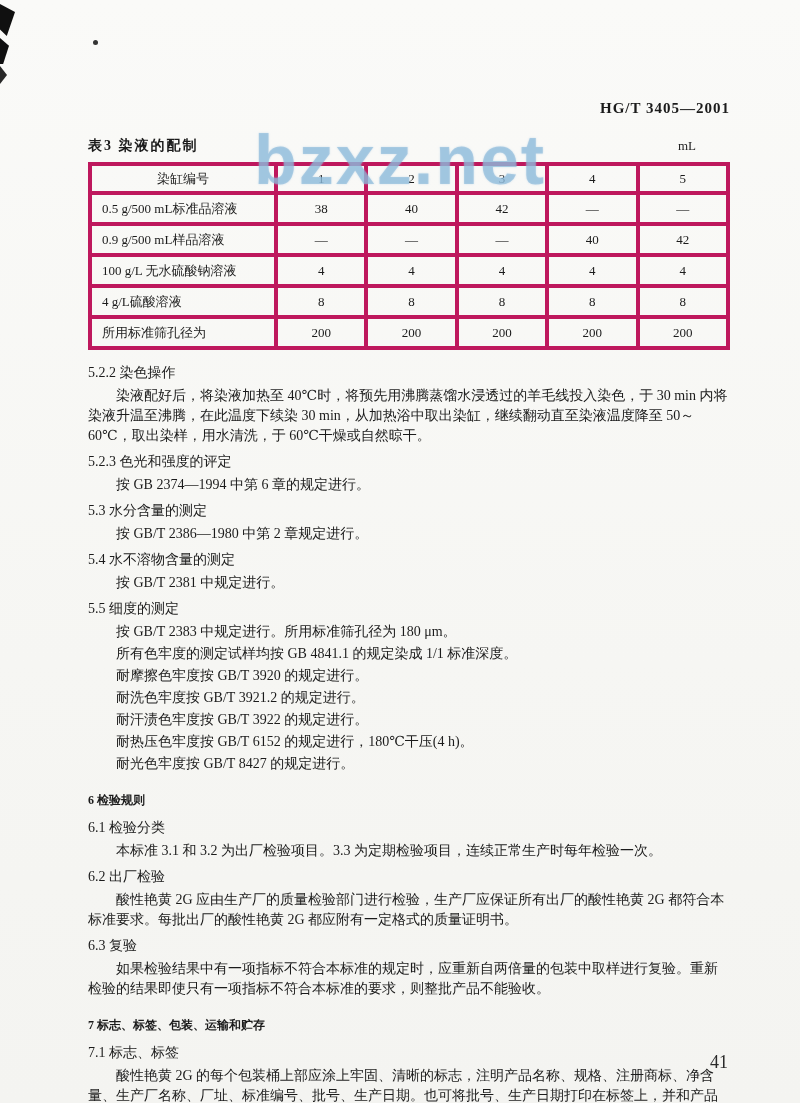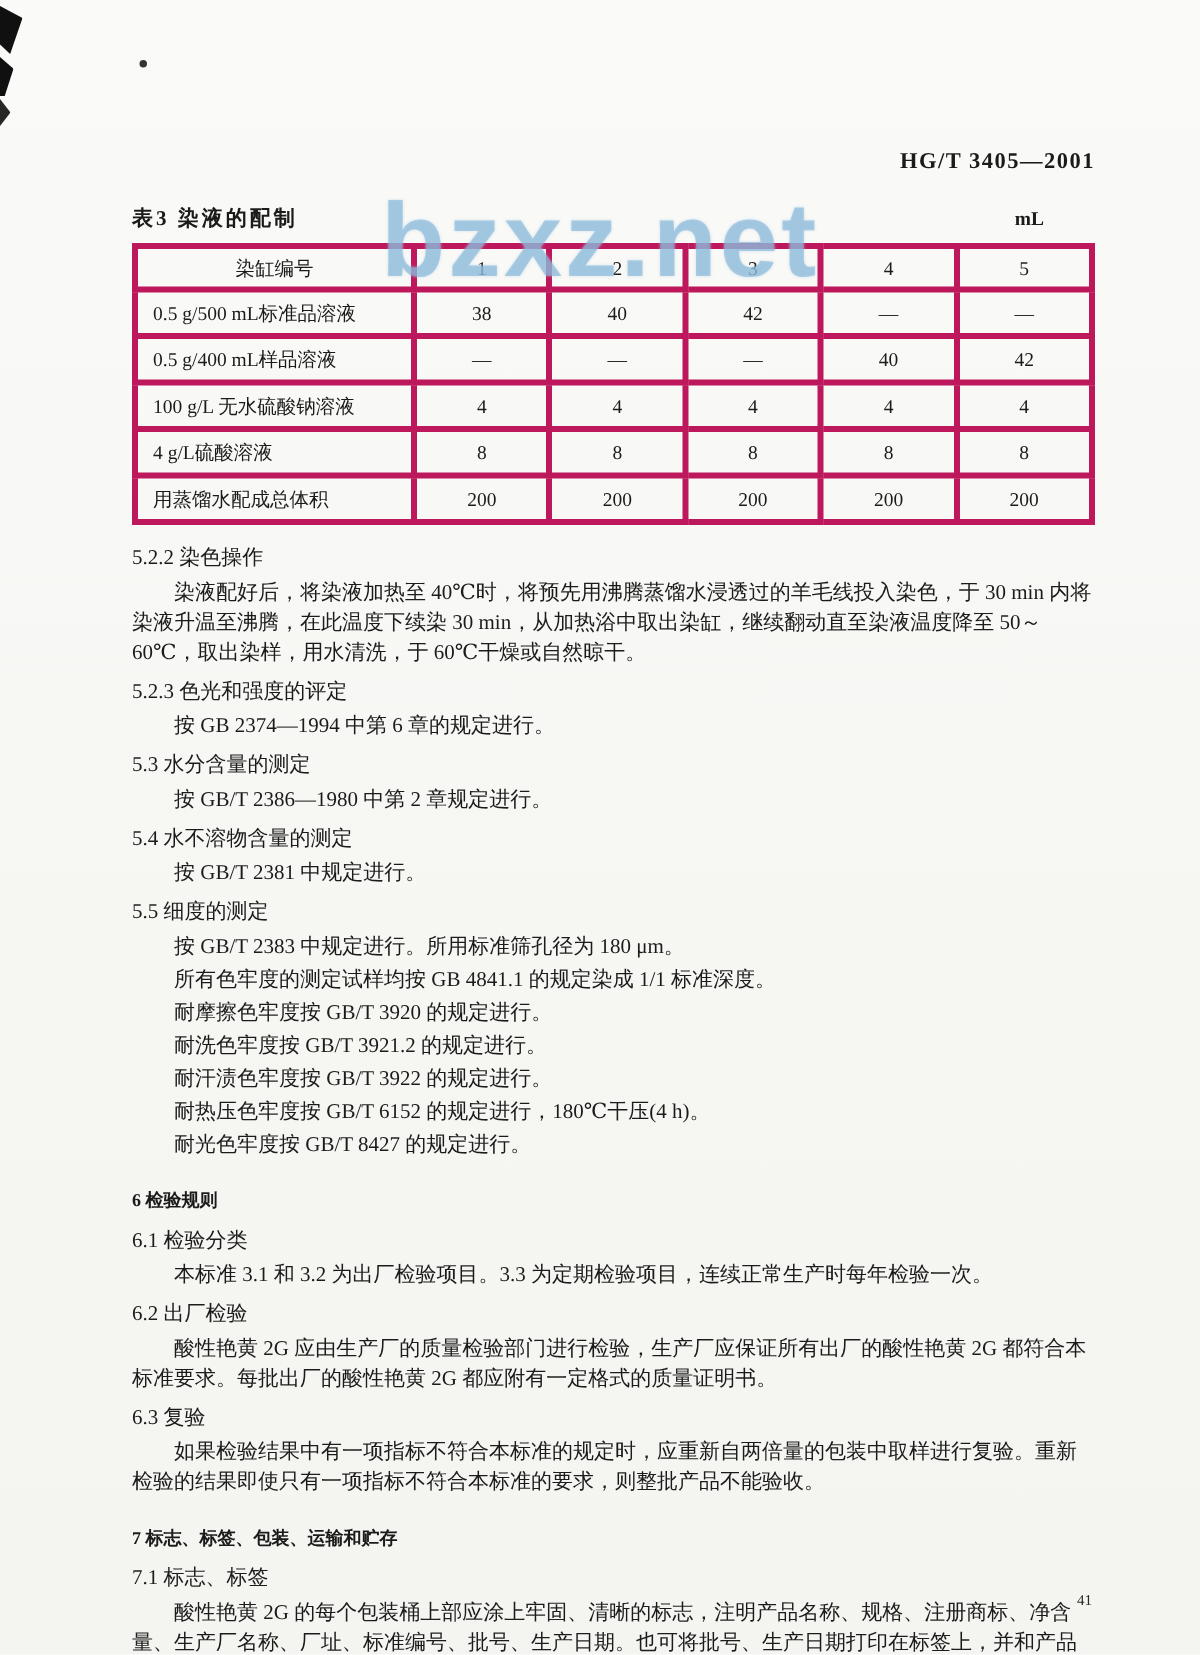--- a/index.html
+++ b/index.html
@@ -6,36 +6,36 @@
   body{
     width:800px;height:1103px;position:relative;overflow:hidden;
     background:linear-gradient(180deg,#fafaf8 0%,#f6f6f3 60%,#f4f4f1 100%);
     font-family:"Liberation Serif","DejaVu Serif",serif;
     color:#1b1b1b;
   }
   .content{position:absolute;left:88px;top:100px;width:642px;}
   .doc-number{text-align:right;font-weight:bold;font-size:15px;letter-spacing:1px;margin-bottom:20px;}
   .caption-row{position:relative;text-align:left;font-size:14px;margin-bottom:7px;}
   .caption-row .caption{font-weight:bold;letter-spacing:2px;}
-  .caption-row .unit{position:absolute;right:34px;top:1px;font-size:13px;font-weight:bold;}
+  .caption-row .unit{position:absolute;right:34px;top:1px;font-size:13px;font-weight:normal;}
   table{border-collapse:collapse;width:100%;table-layout:fixed;border:2px solid #222;}
   th,td{border:4px solid #be185d;font-size:13px;text-align:center;height:25px;padding:1px 4px;font-weight:normal;}
   thead th{height:23px;}
   td.label-col{text-align:left;padding-left:10px;}
   .blocks{margin-top:13px;font-size:14px;line-height:20px;}
   .heading{font-weight:normal;margin:6px 0 3px;}
   .chapter{font-weight:bold;margin:16px 0 8px;font-size:12px;}
   .para{text-indent:2em;margin:0 0 2px;}
   .watermark{
     position:absolute;left:254px;top:120px;z-index:5;pointer-events:none;
     font-family:"Liberation Sans","DejaVu Sans",sans-serif;font-weight:bold;
     font-size:70px;letter-spacing:2px;color:rgba(125,176,214,0.55);
     text-shadow:0 0 2px rgba(170,205,230,0.6);
   }
-  .page-number{position:absolute;right:72px;bottom:30px;font-size:10px;color:#2a2a2a;}
+  .page-number{position:absolute;right:72px;bottom:30px;font-size:18px;color:#2a2a2a;}
   .mark{position:absolute;background:#101010;}
   .mark-1{left:0;top:4px;width:15px;height:32px;clip-path:polygon(0 0,100% 25%,45% 100%,0 80%);}
   .mark-2{left:0;top:38px;width:9px;height:26px;clip-path:polygon(0 0,100% 30%,35% 100%,0 100%);}
   .mark-3{left:93px;top:40px;width:5px;height:5px;border-radius:50%;opacity:.85;}
   .mark-4{left:0;top:66px;width:7px;height:18px;clip-path:polygon(0 0,100% 50%,0 100%);opacity:.9;}
 </style>
 </head>
 <body>
 
 <div class="mark mark-1"></div>
@@ -75,21 +75,21 @@
     <tbody id="table-body">
         <tr>
           <td class="label-col">0.5 g/500 mL标准品溶液</td>
           <td>38</td>
           <td>40</td>
           <td>42</td>
           <td>—</td>
           <td>—</td>
         </tr>
         <tr>
-          <td class="label-col">0.5 g/400 mL样品溶液</td>
+          <td class="label-col">0.9 g/500 mL样品溶液</td>
           <td>—</td>
           <td>—</td>
           <td>—</td>
           <td>40</td>
           <td>42</td>
         </tr>
         <tr>
           <td class="label-col">100 g/L 无水硫酸钠溶液</td>
           <td>4</td>
           <td>4</td>
@@ -99,21 +99,21 @@
         </tr>
         <tr>
           <td class="label-col">4 g/L硫酸溶液</td>
           <td>8</td>
           <td>8</td>
           <td>8</td>
           <td>8</td>
           <td>8</td>
         </tr>
         <tr>
-          <td class="label-col">用蒸馏水配成总体积</td>
+          <td class="label-col">所用标准筛孔径为</td>
           <td>200</td>
           <td>200</td>
           <td>200</td>
           <td>200</td>
           <td>200</td>
         </tr>
       </tbody>
   </table>
 
   <div class="blocks" id="doc-blocks">

